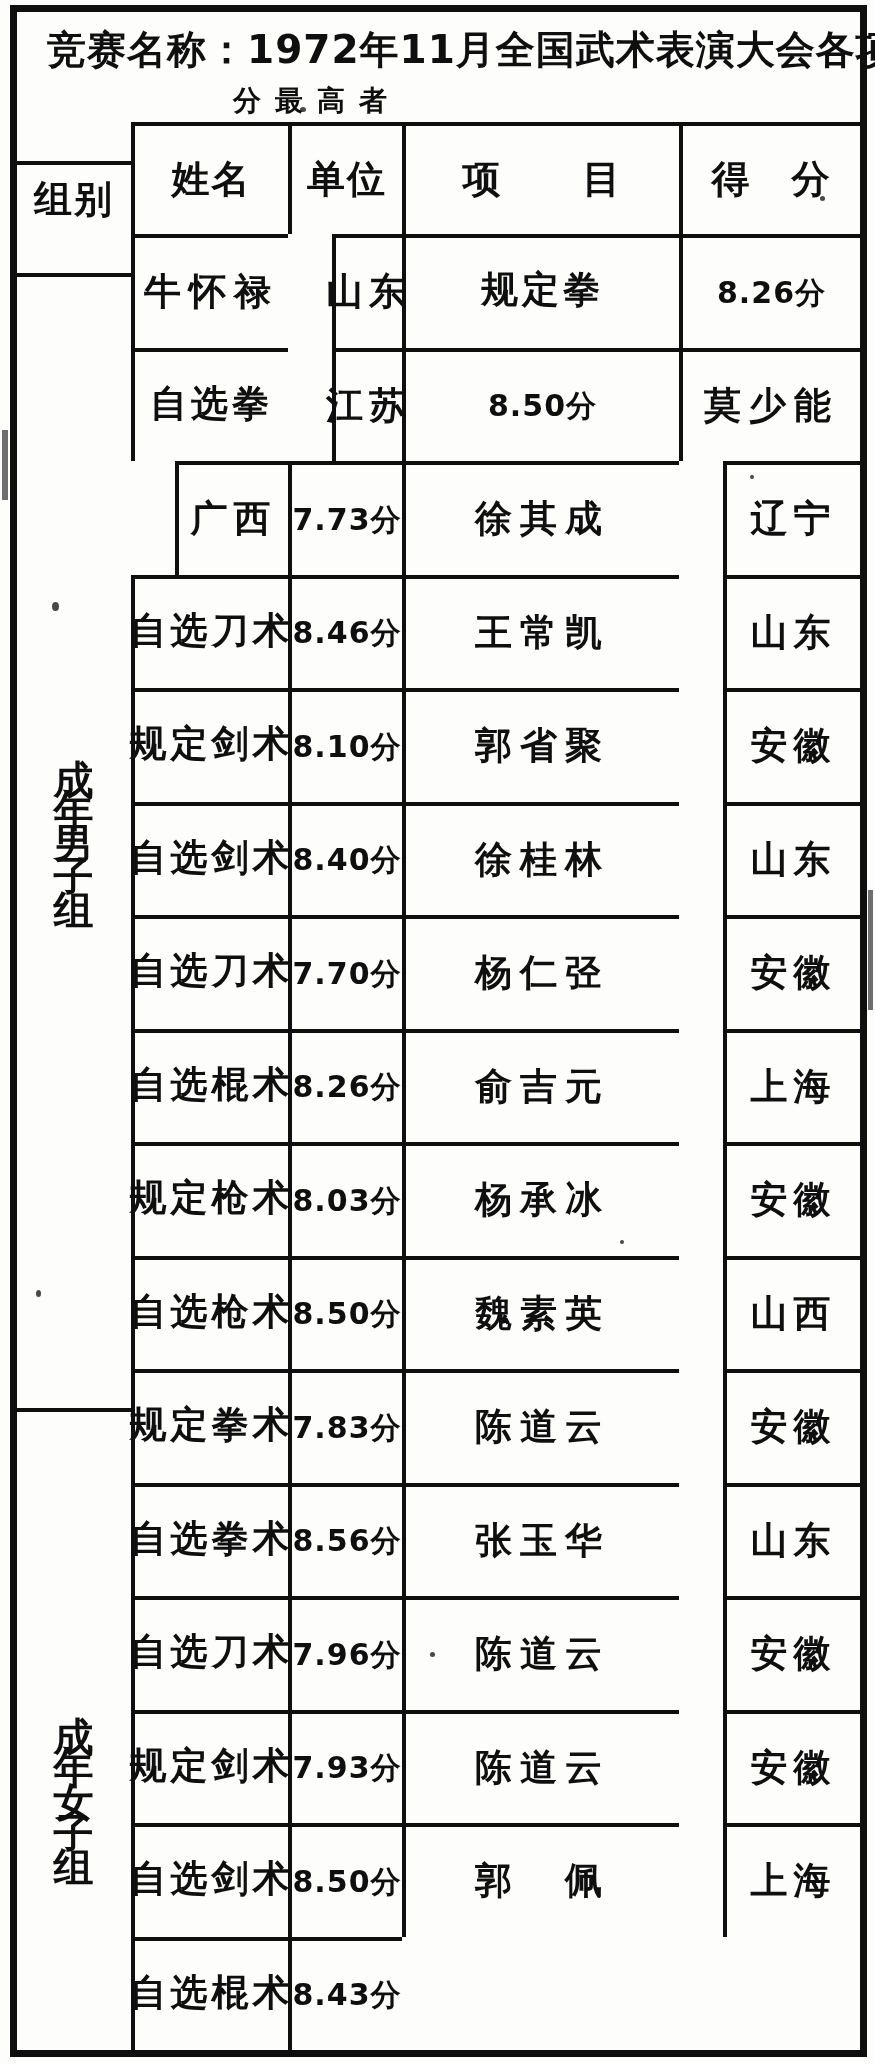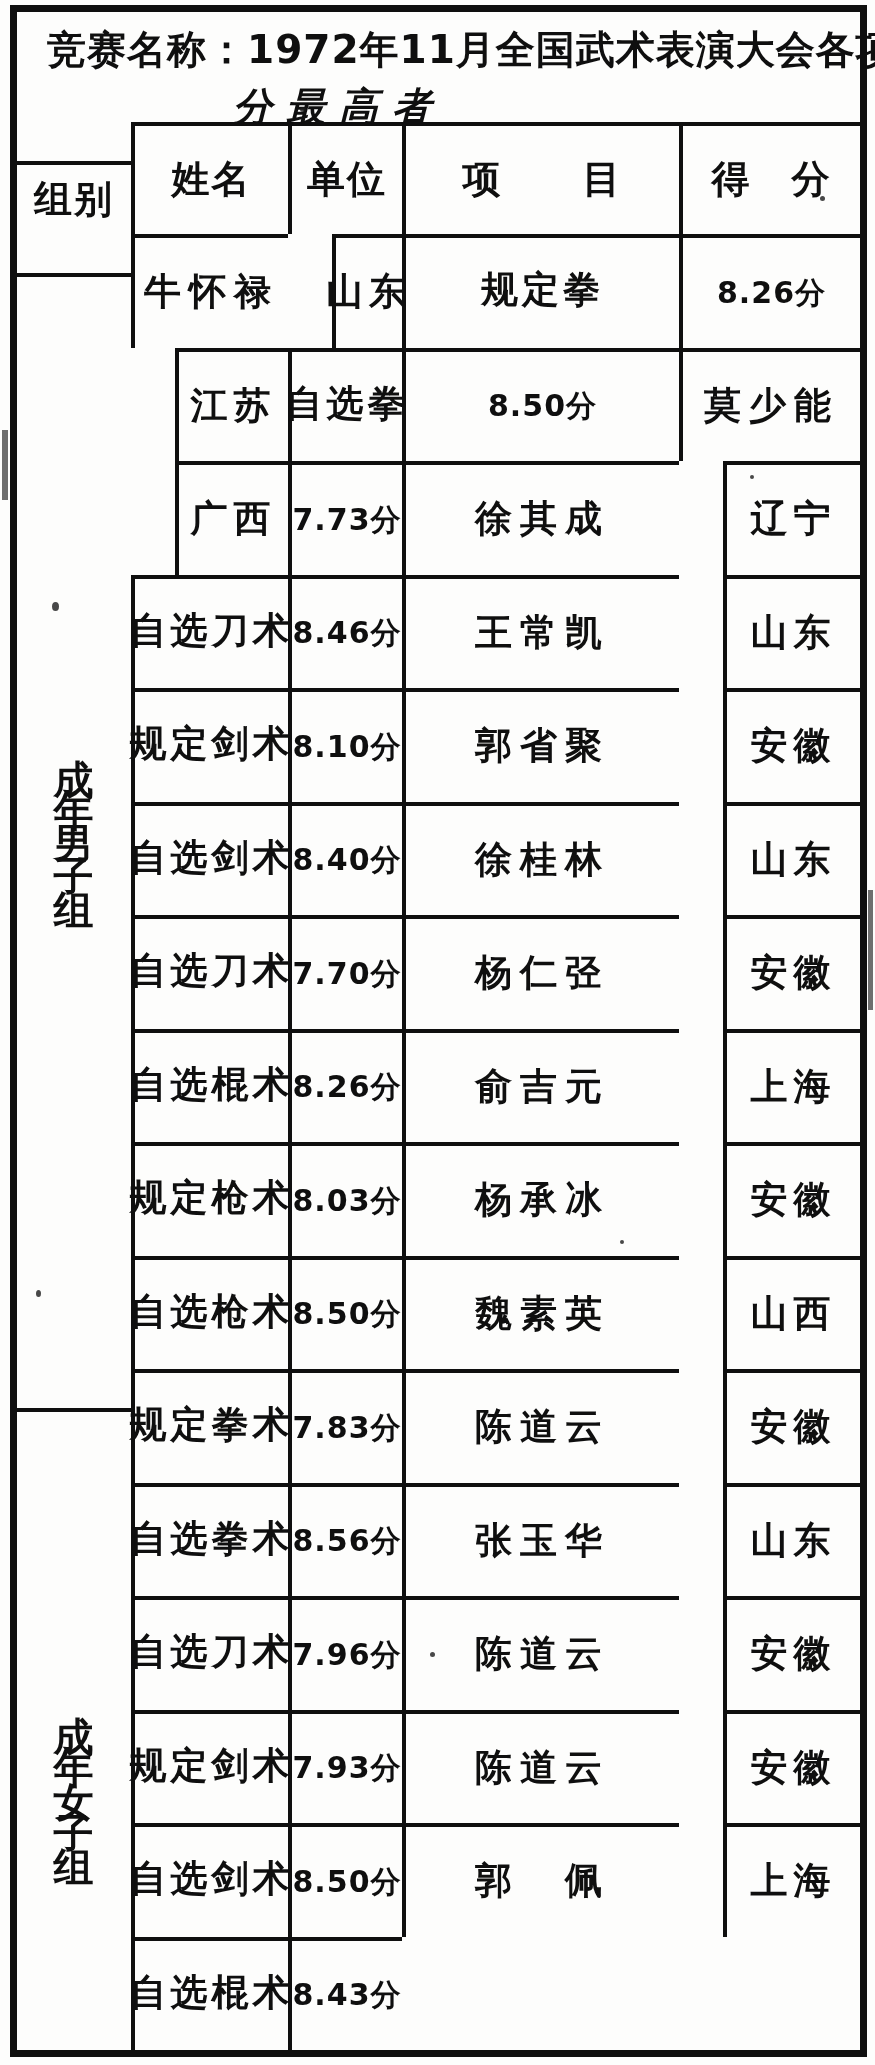--- a/index.html
+++ b/index.html
@@ -19,21 +19,21 @@
     box-sizing:border-box;border-left:4px solid #0f0f0f;border-top:4px solid #0f0f0f;
     display:flex;align-items:center;justify-content:center;
     font-size:37px;line-height:1.15;letter-spacing:2px;white-space:nowrap;
   }
   .col1{border-left:none;margin-top:39px;}
   .title-cell{
     grid-column:1/-1;grid-row:1;border-left:none;border-top:none;
     display:block;padding:16px 20px 0 30px;
   }
   .title-line1{font-size:39px;letter-spacing:1px;white-space:nowrap;}
-  .title-line2{font-size:39px;letter-spacing:14px;margin:12px 0 0 186px;white-space:nowrap;font-style:italic;}
+  .title-line2{font-size:28px;letter-spacing:14px;margin:12px 0 0 186px;white-space:nowrap;}
   .head{font-size:38px;}
   .name-cell{letter-spacing:8px;}
   .unit-cell{letter-spacing:6px;margin-left:44px;}
   .event-cell{letter-spacing:4px;font-family:Liberation Mono, monospace;}
   .score-cell{letter-spacing:1px;font-size:30px;}
   .group-cell{grid-column:1;display:flex;align-items:flex-start;justify-content:center;}
   .group-men{grid-row:3/13;}
   .group-women{grid-row:13/19;}
   .vlabel{
     writing-mode:vertical-rl;text-orientation:upright;
@@ -64,22 +64,22 @@
 
     <div class="cell group-cell group-men col1">
       <span class="vlabel">成年男子组</span>
     </div>
 
     <div class="cell name-cell">牛怀禄</div>
     <div class="cell unit-cell">山东</div>
     <div class="cell event-cell">规定拳</div>
     <div class="cell score-cell">8.26分</div>
 
+    <div class="cell event-cell">自选拳</div>
     <div class="cell unit-cell">江苏</div>
-    <div class="cell event-cell">自选拳</div>
     <div class="cell score-cell">8.50分</div>
 
     <div class="cell name-cell">莫少能</div>
     <div class="cell unit-cell">广西</div>
     <div class="cell score-cell">7.73分</div>
 
     <div class="cell name-cell">徐其成</div>
     <div class="cell unit-cell">辽宁</div>
     <div class="cell event-cell">自选刀术</div>
     <div class="cell score-cell">8.46分</div>

